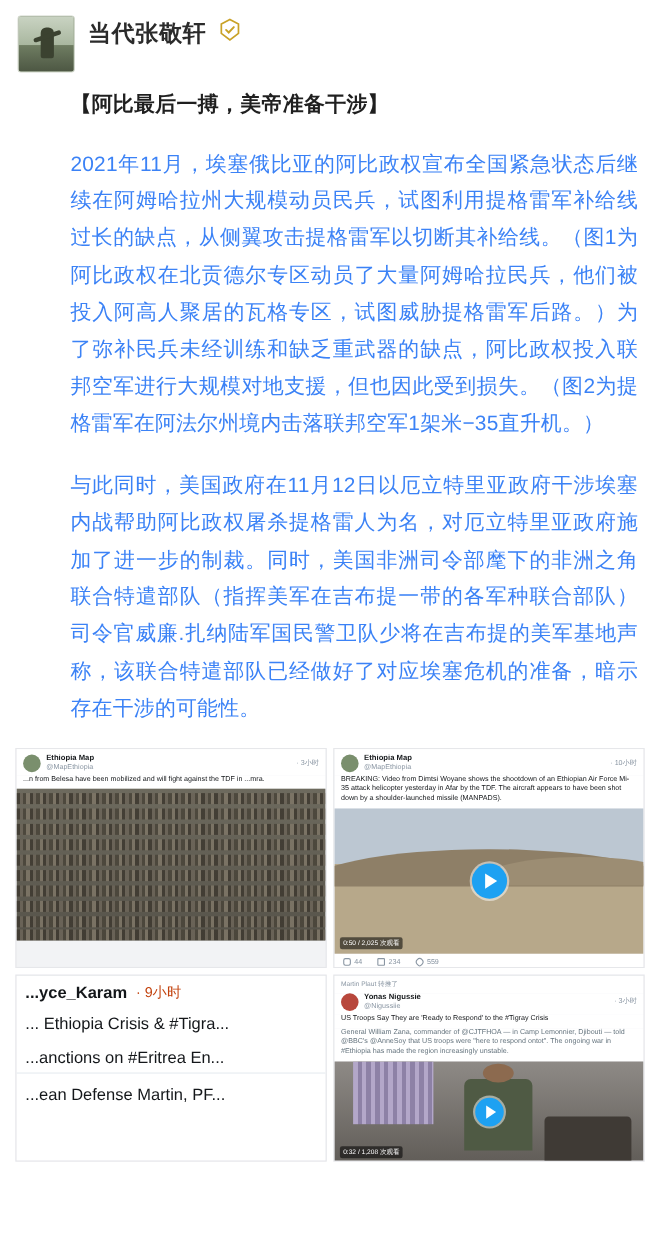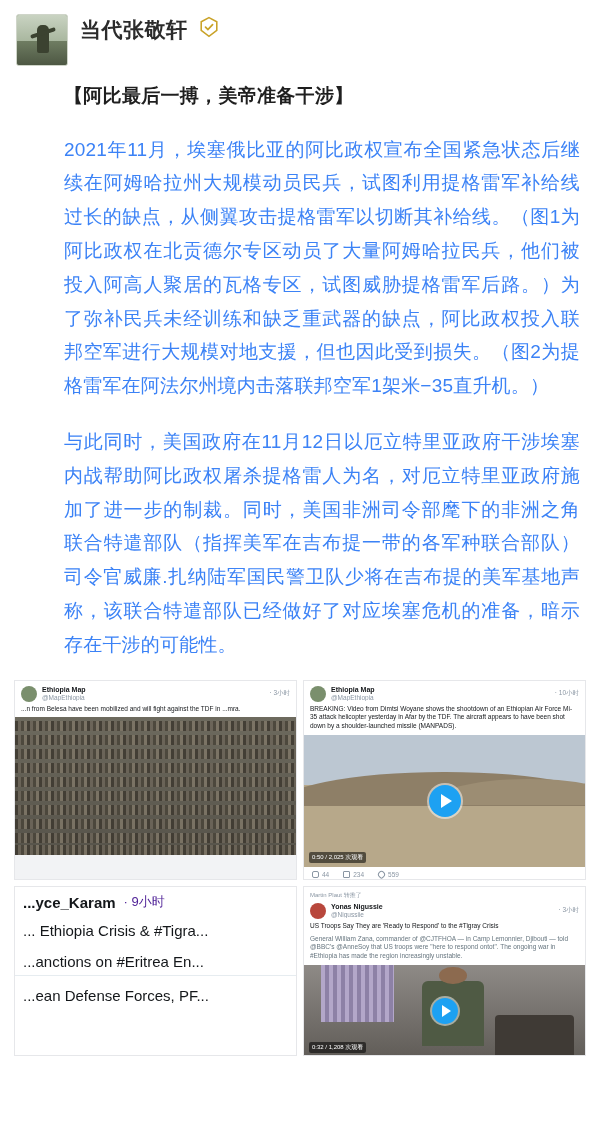--- a/index.html
+++ b/index.html
@@ -269,21 +269,21 @@
   .ic.rt { border-radius: 1px; }
   
   .bl {
     background: #fff;
     padding: 6px 8px;
     position: relative;
     height: 100%;
   }
   .bl .bl-head { display:flex; align-items:flex-end; }
   .bl .bl-name { font-size: 15px; font-weight: bold; color:#14171a; white-space: nowrap; }
-  .bl .bl-meta { font-size: 13px; color:#4c1d95; margin-left: 8px; white-space: nowrap;}
+  .bl .bl-meta { font-size: 13px; color:#c2410c; margin-left: 8px; white-space: nowrap;}
   .bl .bl-text {
     margin-top: 8px;
     font-size: 15px;
     line-height: 1.55;
     color: #14171a;
     white-space: nowrap;
   }
   .bl .bl-quote {
     margin-top: 14px;
     font-size: 15px;
@@ -385,21 +385,21 @@
 
     <div class="card bottom-left">
       <div class="bl">
         <div class="bl-head">
           <div class="bl-name">...yce_Karam</div>
           <div class="bl-meta">· 9小时</div>
         </div>
         <div class="bl-text">... Ethiopia Crisis &amp; #Tigra...</div>
         <div class="bl-text">...anctions on #Eritrea En...</div>
         <div class="bl-div"></div>
-        <div class="bl-quote">...ean Defense Forces, PF...</div>
+        <div class="bl-quote">...ean Defense Martin, PF...</div>
       </div>
     </div>
 
     <div class="card bottom-right">
       <div class="tw-body" style="padding-top:4px;font-size:6px;color:#8a96a3">Martin Plaut 转推了</div>
       <div class="tw-head" style="padding-top:0">
         <div class="tw-av red"></div>
         <div class="tw-names">
           <div class="tw-name">Yonas Nigussie</div>
           <div class="tw-meta">@Nigussiie</div>

